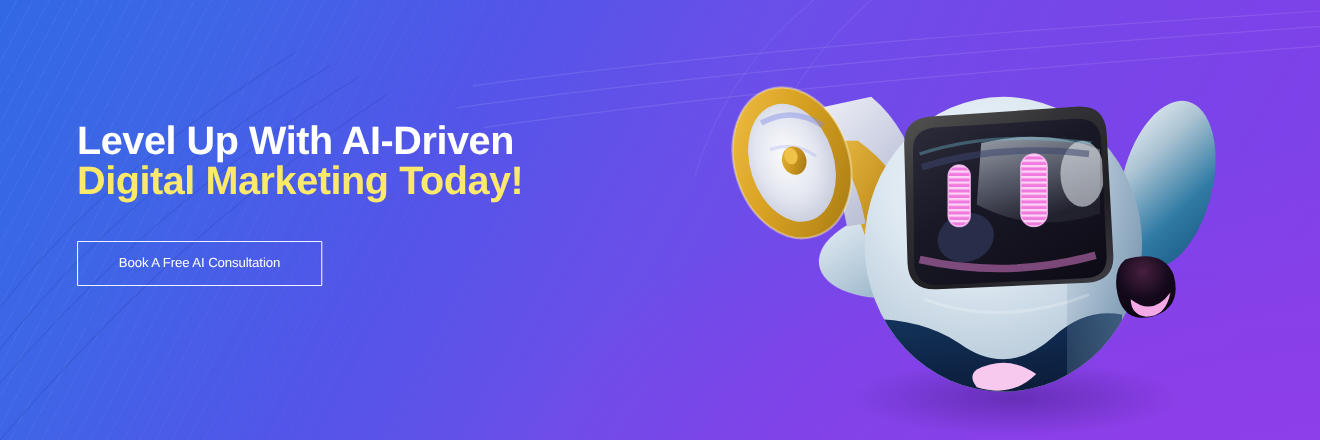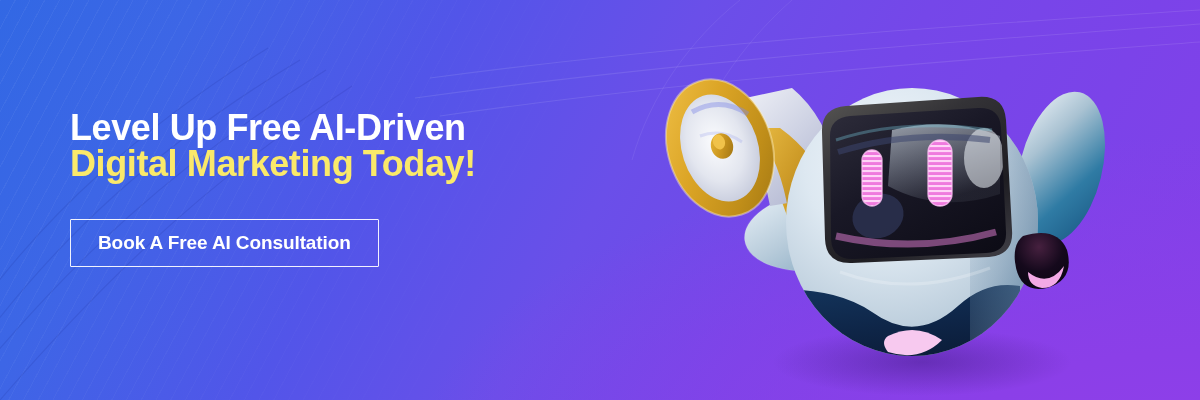--- a/index.html
+++ b/index.html
@@ -58,27 +58,27 @@
     font-weight:700;
     letter-spacing:-0.4px;
     line-height:1.0;
   }
   .line-1 { color:#ffffff; }
   .line-2 { color:#fae96a; }
 
   .cta {
     display:inline-block;
     margin-top:37px;
-    padding:13px 27px 14px;
+    padding:13px 37px 14px;
     border:1.6px solid rgba(255,255,255,0.92);
     background:transparent;
     color:#ffffff;
     font-family:"Liberation Sans", sans-serif;
-    font-size:19px;
-    font-weight:700;
+    font-size:12px;
+    font-weight:400;
     letter-spacing:-0.1px;
     line-height:1;
     cursor:pointer;
     border-radius:1px;
   }
 
   
   .mascot {
     position:absolute;
     left:640px;
@@ -110,21 +110,21 @@
       <g stroke="rgba(20,30,120,0.13)" stroke-width="1.1" fill="none">
         <path d="M-10 330 C 60 240, 150 150, 300 60"></path>
         <path d="M-10 360 C 70 266, 168 168, 326 70"></path>
         <path d="M-10 292 C 50 214, 132 134, 268 48"></path>
         <path d="M0 400 C 90 296, 196 188, 352 86"></path>
       </g>
     </svg>
   </div>
 
   <div class="copy">
-    <div class="headline line-1">Level Up Free AI-Driven</div>
+    <div class="headline line-1">Level Up With AI-Driven</div>
     <div class="headline line-2">Digital Marketing Today!</div>
     <button class="cta">Book A Free AI Consultation</button>
   </div>
 
   <div class="mascot">
     <svg viewBox="0 0 500 350" fill="none" aria-hidden="true">
       <defs>
         <radialGradient id="gHead" cx="40%" cy="28%" r="86%">
           <stop offset="0%" stop-color="#f2f7fb"></stop>
           <stop offset="38%" stop-color="#dde8f1"></stop>

